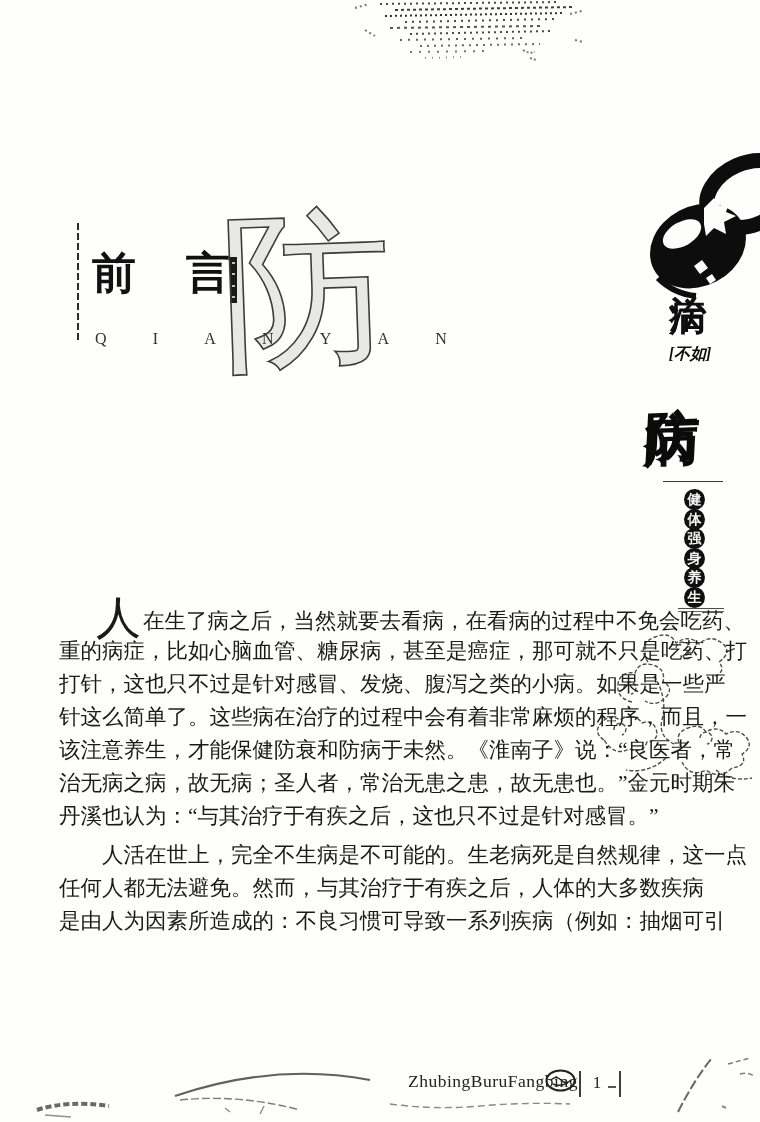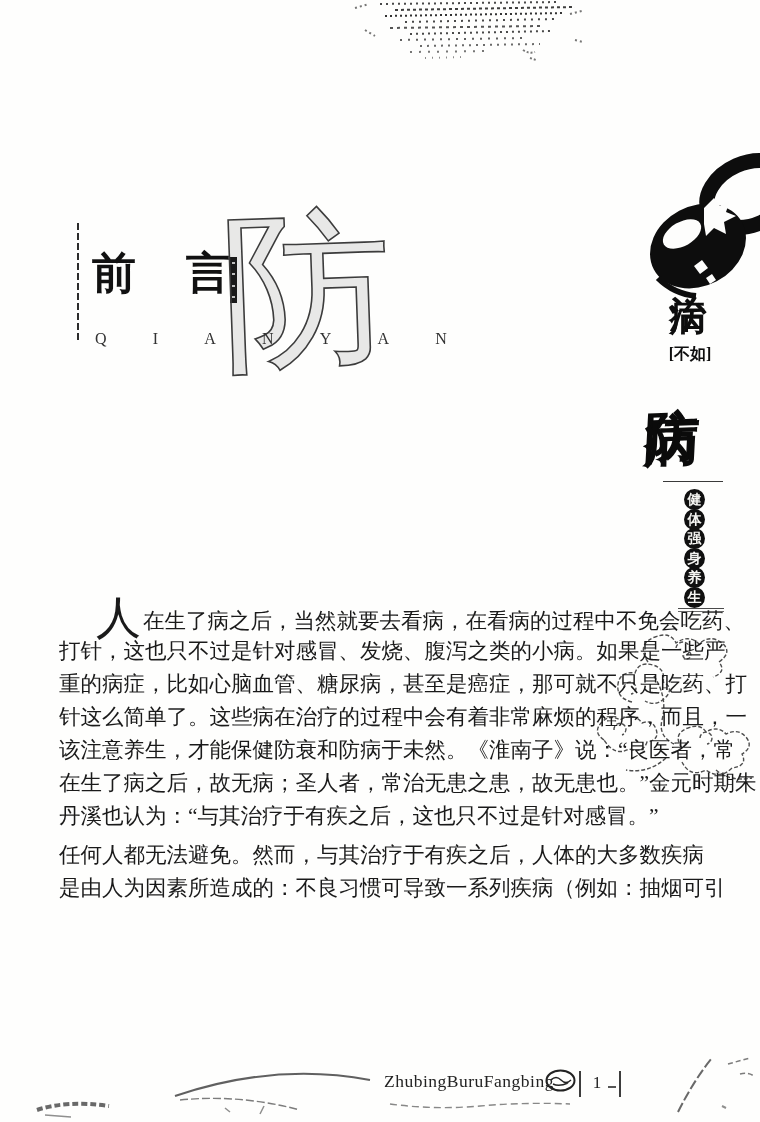--- a/index.html
+++ b/index.html
@@ -36,21 +36,21 @@
   }
   
   .svg-abs { position:absolute; }
   .series-top {
     position:absolute; left:669px; top:265px; writing-mode:vertical-rl;
     text-orientation:upright; font-size:37px; font-weight:900; color:#0e0e0e;
     letter-spacing:2px; line-height:1;
   }
   .series-bracket {
     position:absolute; left:660px; top:344px; width:60px; text-align:center;
-    font-size:16px; font-weight:700; color:#0e0e0e; letter-spacing:0;
+    font-size:16px; font-weight:700; color:#0e0e0e; letter-spacing:0;font-style:italic;
   }
   .series-calli {
     position:absolute; left:648px; top:362px; writing-mode:vertical-rl;
     text-orientation:upright; font-size:55px; font-weight:900; color:#0b0b0b;
     line-height:1; letter-spacing:4px; transform:skewX(-5deg) rotate(-2deg);
   }
   .side-rule-1 { position:absolute; left:663px; top:481px; width:60px; height:0; border-top:1.5px solid #3a3a3a; }
   .badge-col { position:absolute; left:684px; top:489px; display:flex; flex-direction:column; }
   .badge {
     width:21px; height:21px; margin-bottom:-1.5px; border-radius:50%; background:#101010;
@@ -64,21 +64,21 @@
     height:33px; line-height:33px; font-size:21.5px; color:#1a1a1a;
     text-align:justify; text-align-last:justify; white-space:nowrap;
   }
   .bodyline.endp { text-align-last:left; }
   .p-indent { text-indent:43px; }
   .first-line { text-indent:37px; }
   .p-gap { margin-top:6px; }
   .dropcap { font-size:45px; line-height:33px; vertical-align:-5px; letter-spacing:2px; }
   
   .running-title {
-    position:absolute; left:384px; top:1071px; font-size:17.5px; color:#222;
+    position:absolute; left:408px; top:1071px; font-size:17.5px; color:#222;
     letter-spacing:0.5px; z-index:2;
   }
   .page-num {
     position:absolute; left:586px; top:1073px; width:22px; text-align:center;
     font-size:17px; color:#222; z-index:2;
   }
   .foot-bar { position:absolute; width:2px; height:26px; background:#3d3d3d; top:1071px; z-index:2; }
   .foot-bar.b1 { left:579px; }
   .foot-bar.b2 { left:619px; }
   .foot-dash { position:absolute; left:608px; top:1086px; width:8px; height:2px; background:#555; z-index:2; }
@@ -161,30 +161,31 @@
       <path d="M58 58 q14 22 8 44 q-4 16 12 24"></path>
       <path d="M86 130 q-10 -14 6 -20 q12 -5 18 4 q12 -7 20 2 q12 -6 20 3 q8 10 -4 17 q6 12 -10 14 q-12 12 -26 2 q-16 8 -24 -8"></path>
       <path d="M104 120 a6 6 0 1 1 7 6"></path>
       <path d="M120 152 q14 12 36 8 M70 140 q-18 16 -40 12"></path>
     </g>
   </svg>
 
   <div class="body-text">
     <div>
       <div class="bodyline first-line"><span class="dropcap">人</span><span>在生了病之后，当然就要去看病，在看病的过程中不免会吃药、</span></div>
+      <div class="bodyline">重的病症，比如心脑血管、糖尿病，甚至是癌症，那可就不只是吃药、打</div>
       <div class="bodyline">打针，这也只不过是针对感冒、发烧、腹泻之类的小病。如果是一些严</div>
-      <div class="bodyline">重的病症，比如心脑血管、糖尿病，甚至是癌症，那可就不只是吃药、打</div>
       <div class="bodyline">针这么简单了。这些病在治疗的过程中会有着非常麻烦的程序，而且，一</div>
     </div>
     <div>
       <div class="bodyline">该注意养生，才能保健防衰和防病于未然。《淮南子》说：“良医者，常</div>
-      <div class="bodyline">在生了病之后，故无病；圣人者，常治无患之患，故无患也。”金元时期朱</div>
+      <div class="bodyline">治无病之病，故无病；圣人者，常治无患之患，故无患也。”金元时期朱</div>
       <div class="bodyline endp">丹溪也认为：“与其治疗于有疾之后，这也只不过是针对感冒。”</div>
     </div>
     <div class="p-gap">
+      <div class="bodyline p-indent">人活在世上，完全不生病是不可能的。生老病死是自然规律，这一点</div>
       <div class="bodyline">任何人都无法避免。然而，与其治疗于有疾之后，人体的大多数疾病</div>
       <div class="bodyline">是由人为因素所造成的：不良习惯可导致一系列疾病（例如：抽烟可引</div>
     </div>
   </div>
 
   <svg class="svg-abs" style="left:35px; top:1058px; z-index:1;" width="360" height="60" viewBox="0 0 360 60">
     <g stroke="#444" fill="none">
       <path d="M140 38 Q 240 4 335 22" stroke-width="2" opacity=".85"></path>
       <path d="M145 42 Q 205 36 265 52" stroke-width="1.4" opacity=".7" stroke-dasharray="8 3"></path>
       <path d="M2 52 q 30 -10 72 -4" stroke-width="4" opacity=".8" stroke-dasharray="6 3"></path>

